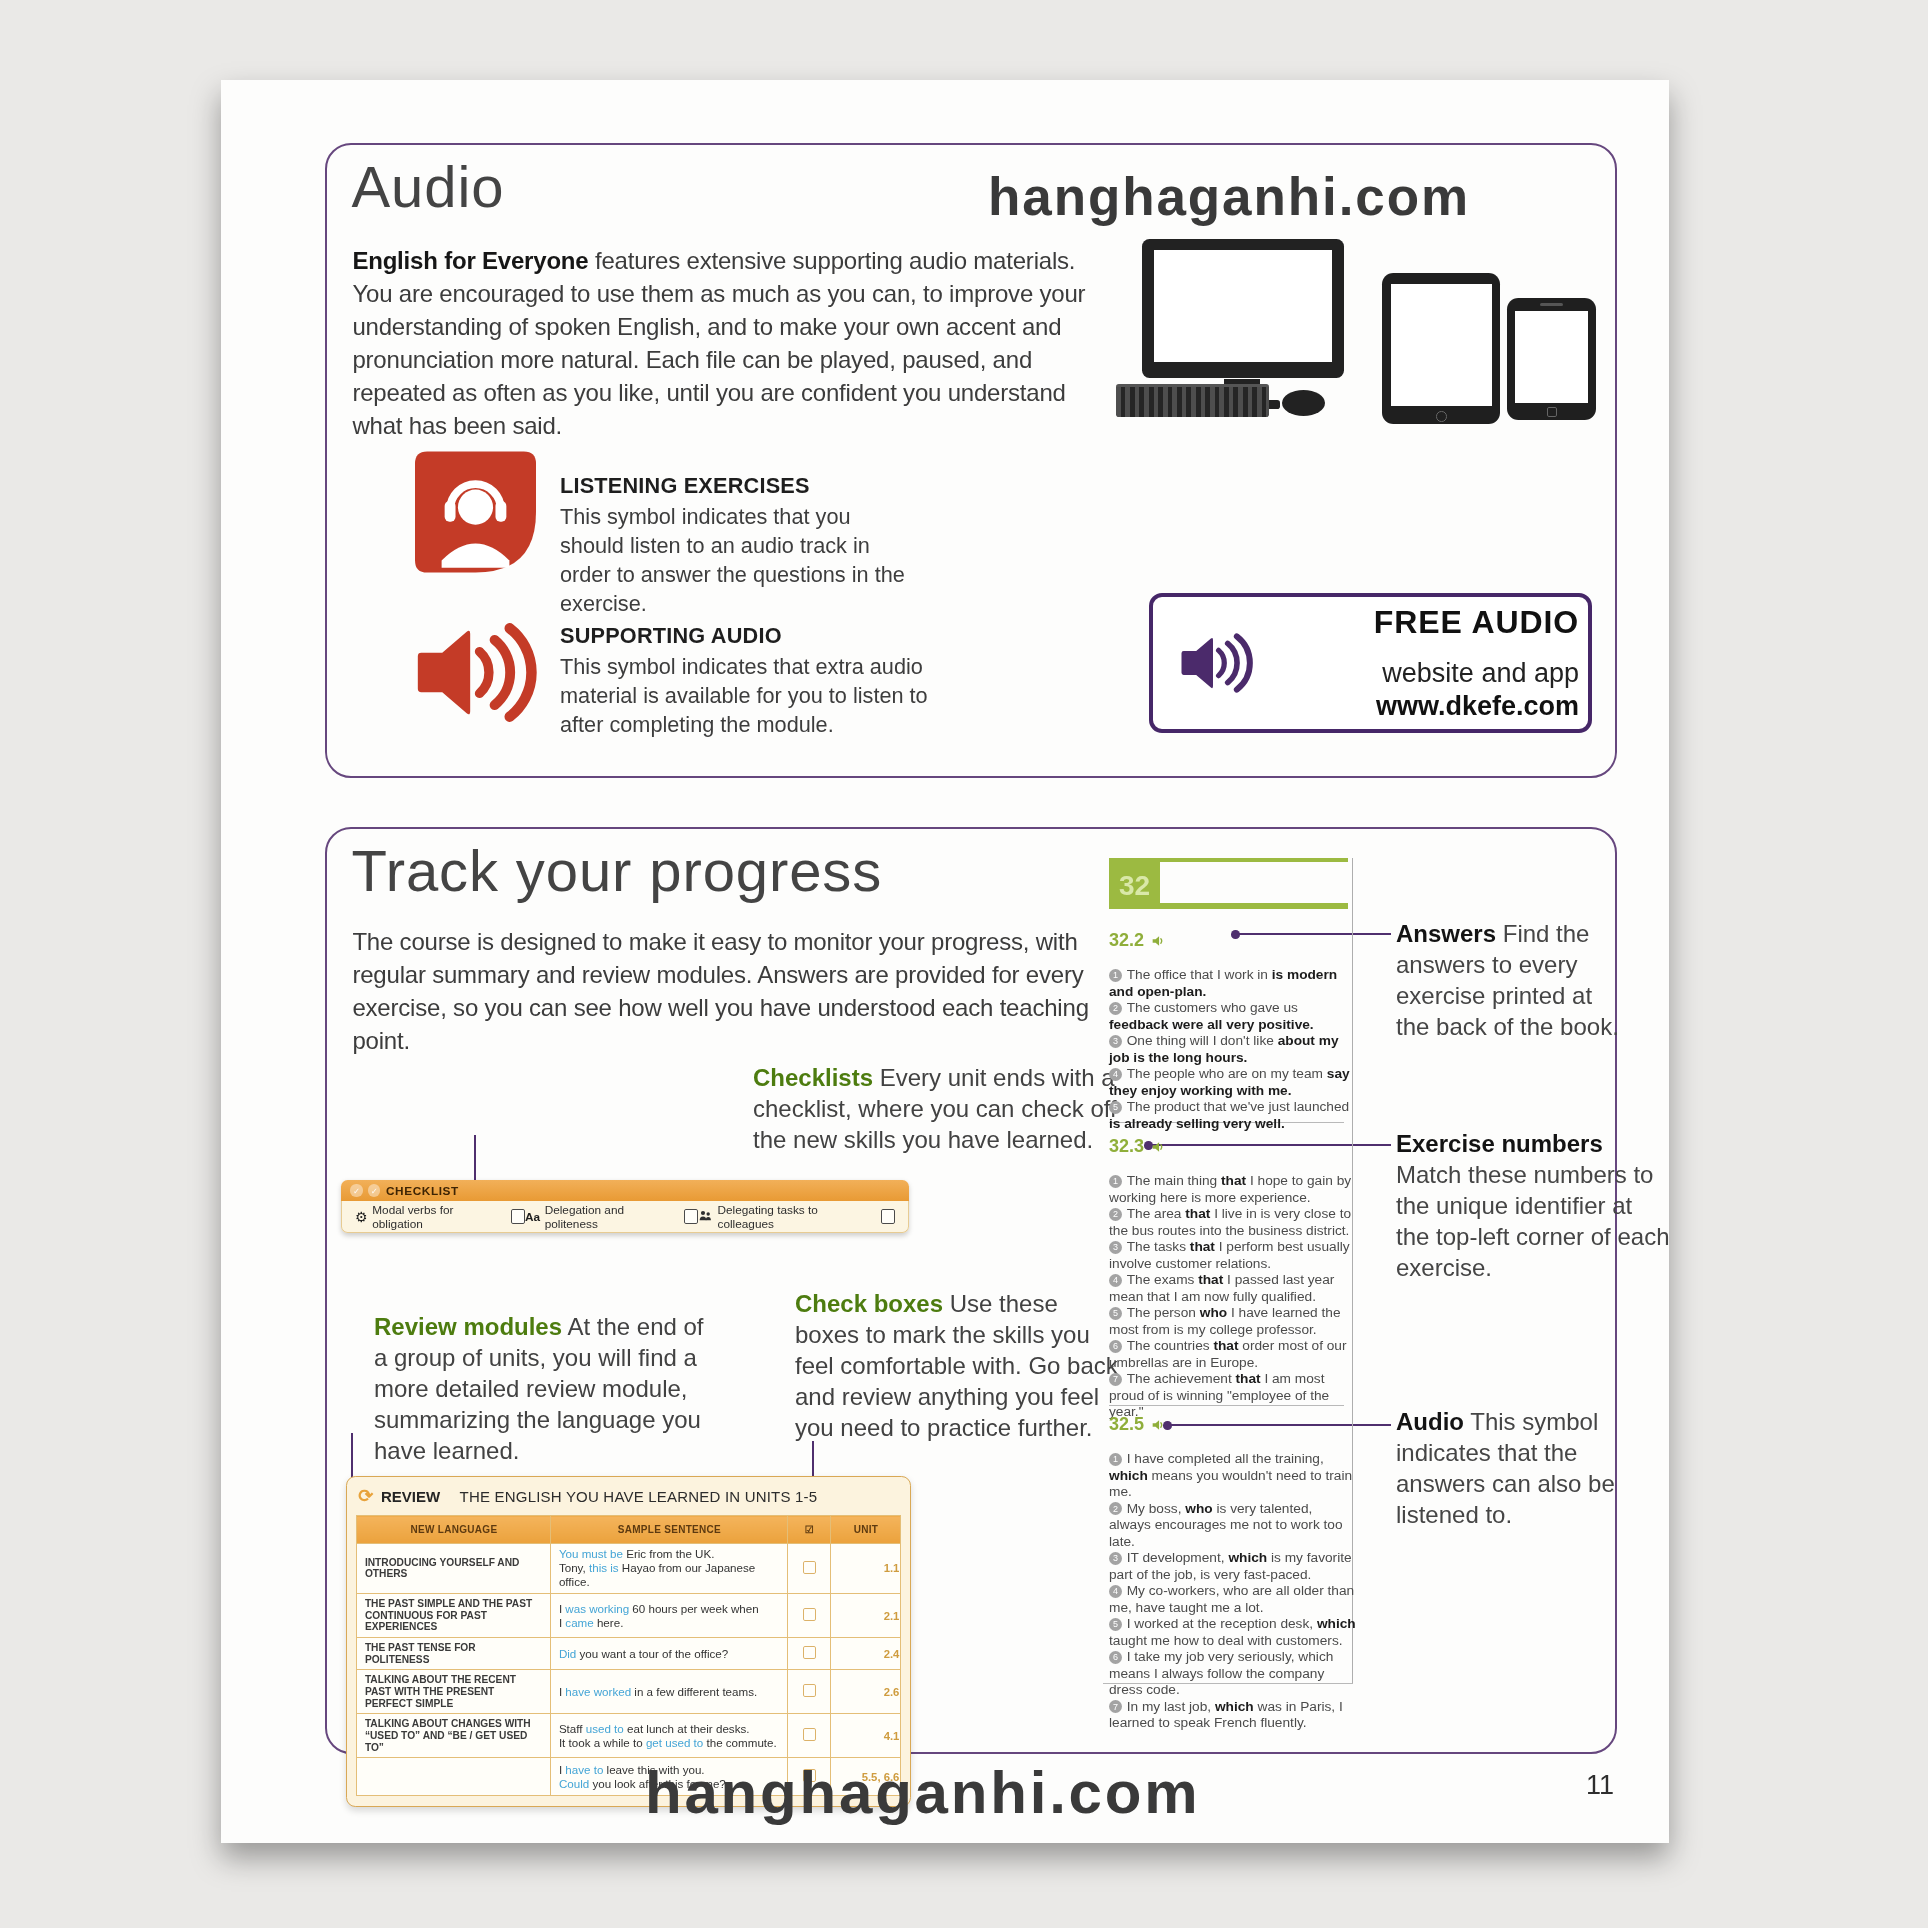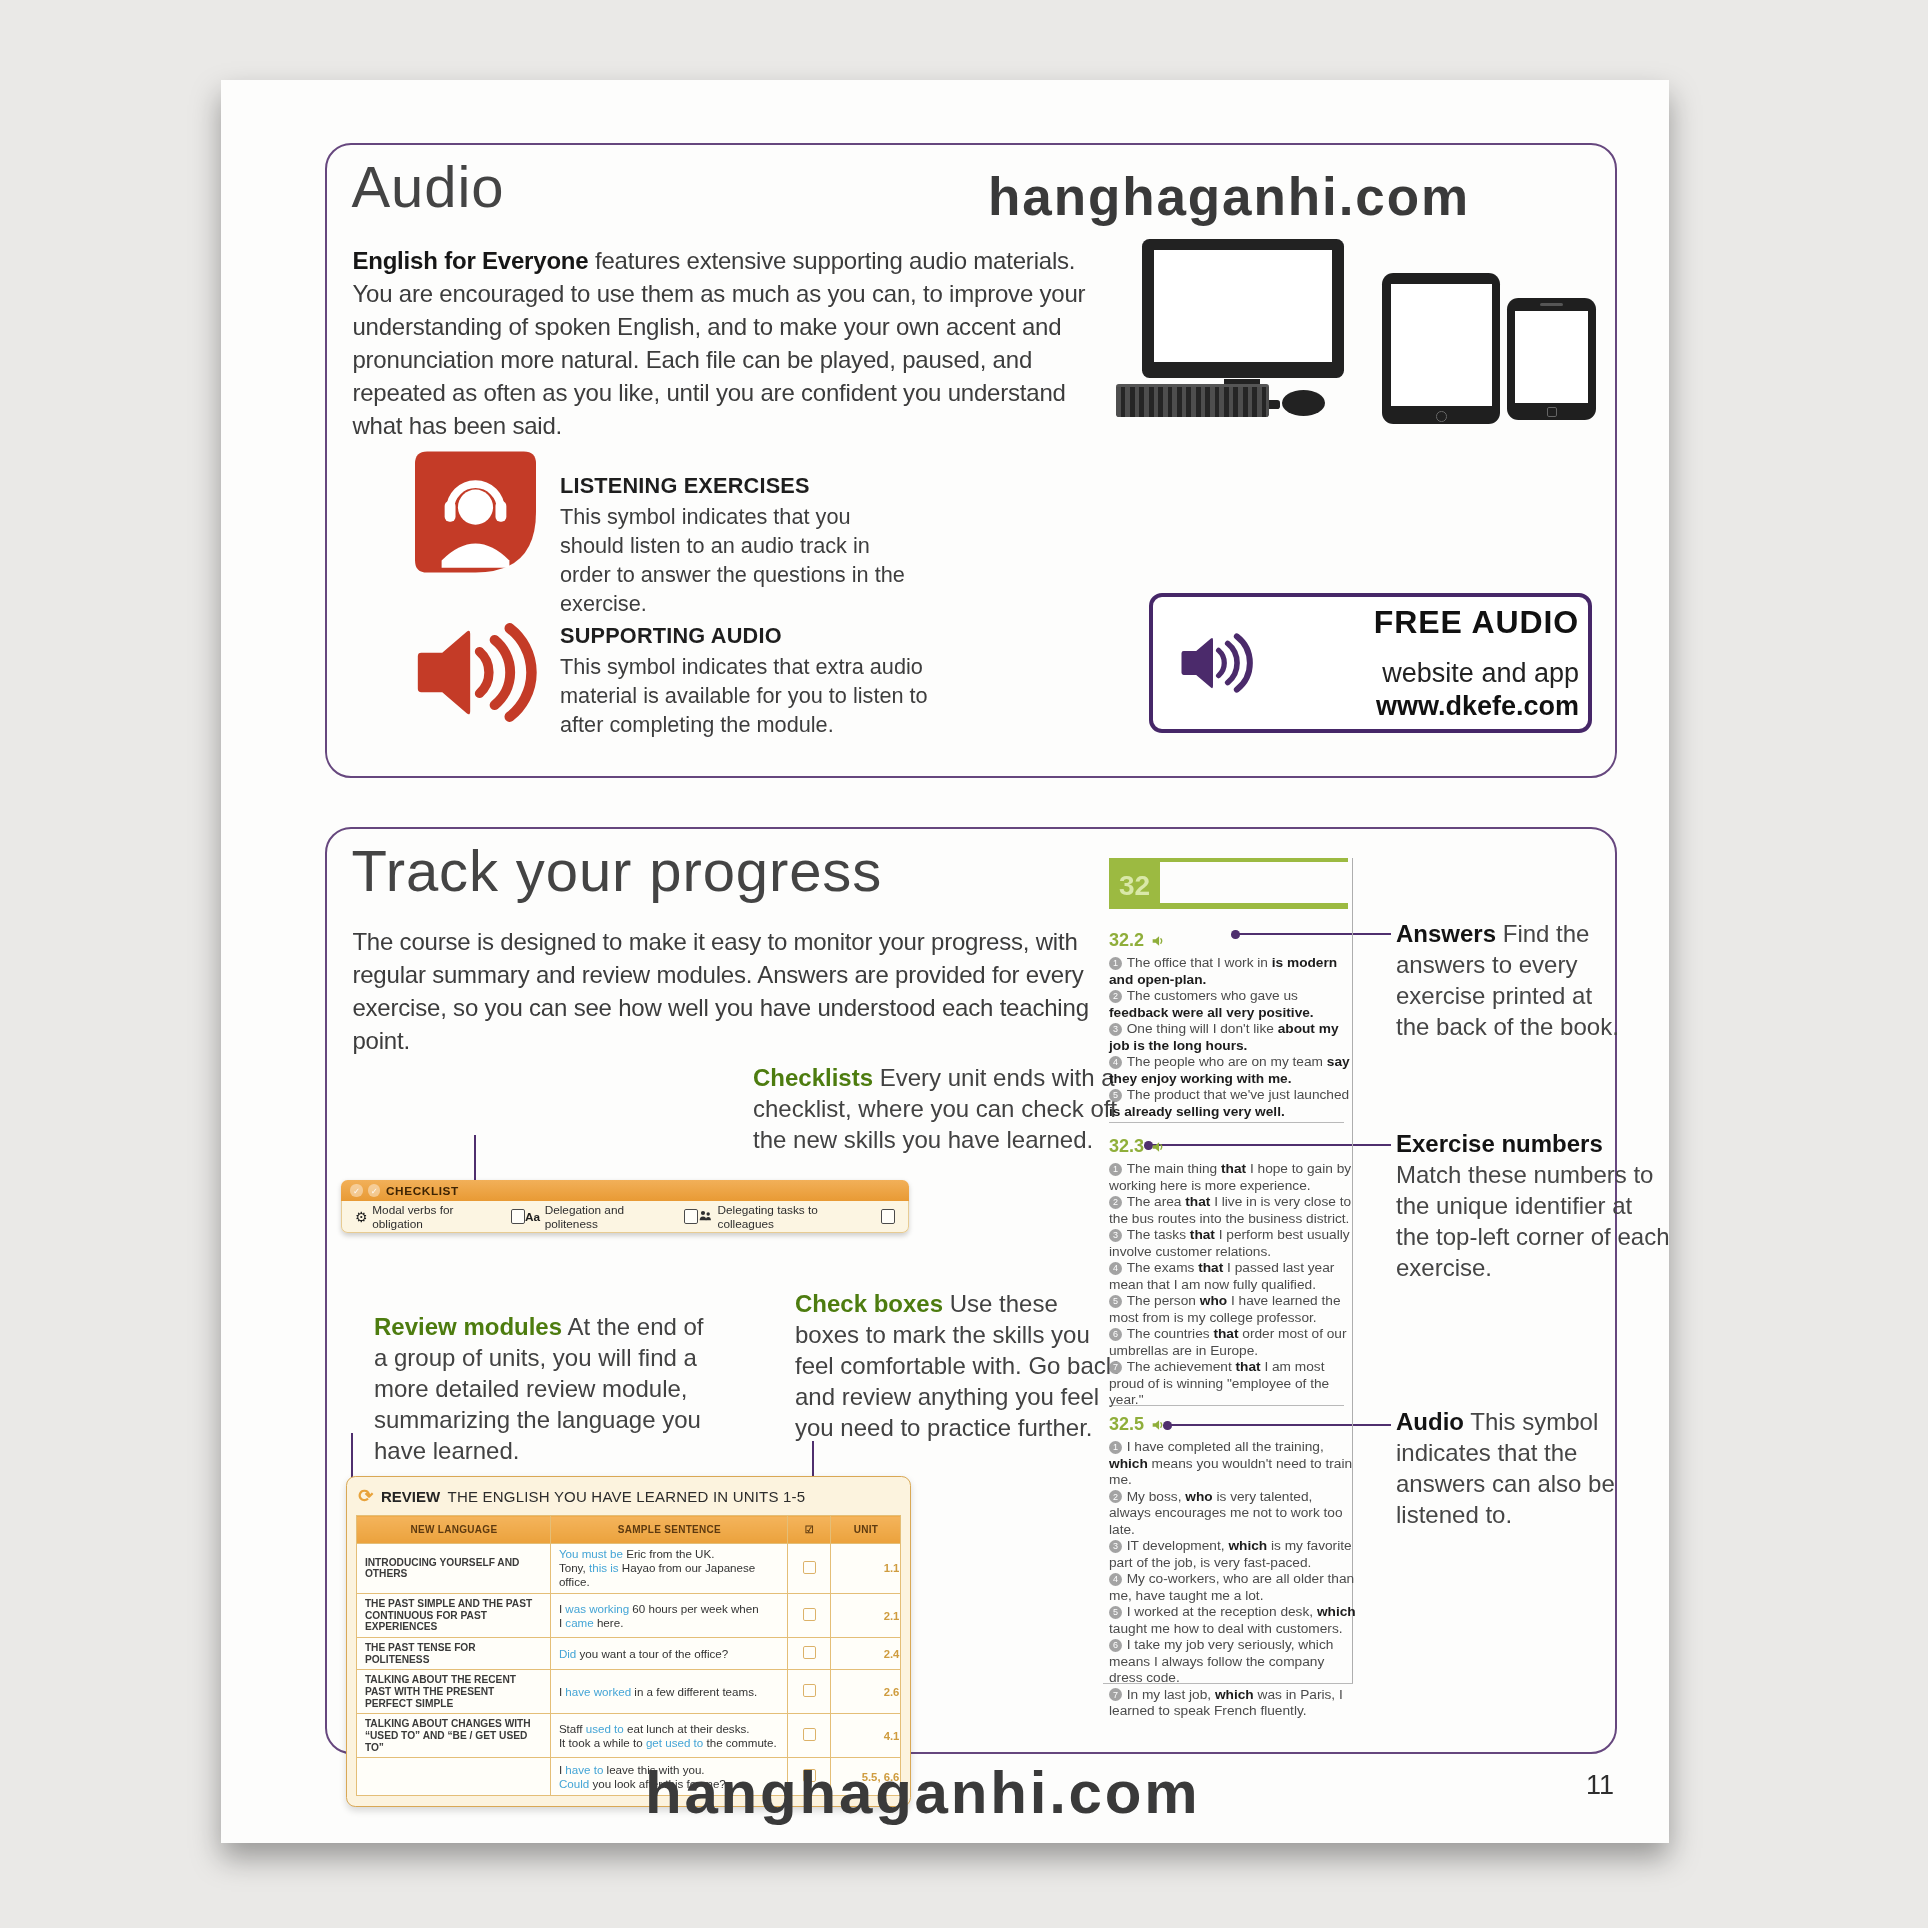--- a/index.html
+++ b/index.html
@@ -40,37 +40,37 @@
   .cl-item{display:flex;align-items:center;gap:4.7px;font-size:11.8px;color:#2e2e2e;}
   .cbx{width:12.2px;height:12.2px;border:1.5px solid #4a4a4a;border-radius:1.9px;background:#fffef9;display:inline-block;}
   .gear{font-size:14px;color:#1f1f1f;line-height:1;}
   .vocab{font-size:11.8px;font-weight:bold;color:#1f1f1f;}
   
   #review-box{left:125px;top:1396px;width:563px;background:#fcf3de;border:1.9px solid #d9a855;
               border-radius:9.4px;box-shadow:0 3.8px 7.5px rgba(0,0,0,0.14);}
   #review-title{height:38px;display:flex;align-items:center;gap:7.5px;padding:0 11.3px;}
   #review-title .rt-ic{color:#e8a33c;font-weight:bold;font-size:18px;}
   #review-title .rt-lead{font-size:15px;font-weight:bold;color:#242424;}
-  #review-title .rt-rest{font-size:15px;color:#2c2c2c;letter-spacing:0.2px;}
+  #review-title .rt-rest{font-size:15px;color:#2c2c2c;letter-spacing:0.2px;margin-left:12px;}
   #review-table{border-collapse:collapse;margin:0 9.4px 9.4px 9.4px;width:544px;table-layout:fixed;}
   #review-table td,#review-table th{border:0.9px solid #e4be77;overflow:hidden;}
   #review-table th{background:linear-gradient(#f4b45c,#eba23c);font-size:10px;color:#5d3a10;
                    font-weight:bold;height:24.5px;letter-spacing:0.3px;}
   td.lang{font-size:10.2px;font-weight:bold;color:#3a3a3a;line-height:11.8px;padding:3.8px 7.5px;
           background:#fffef9;text-transform:uppercase;}
   td.sent{font-size:11.6px;line-height:14px;color:#333;padding:3.8px 7.5px;background:#fffef9;}
   td.chk{text-align:center;background:#fffef9;}
   td.chk .cbx{border-color:#dcb269;width:11.3px;height:11.3px;}
   td.unit{text-align:right;background:#fffef9;font-size:11.3px;font-weight:bold;color:#cf9c3f;}
   .seg-blue{color:#45a5d6;}
   .seg-b{font-weight:bold;color:#1c1c1c;}
   
   .ans-group{position:absolute;left:888px;width:247px;}
   .ans-head{font-size:18px;font-weight:bold;color:#8fae3a;display:flex;align-items:center;gap:6.6px;}
-  .ans-items{margin-top:4px;font-size:13.7px;line-height:16.5px;color:#4b4b4b;}
+  .ans-items{margin-top:16px;font-size:13.7px;line-height:16.5px;color:#4b4b4b;}
   .ans-item{margin:0;}
   .ndot{display:inline-flex;width:13px;height:13px;border-radius:50%;background:#a3a3a3;color:#fff;
         font-size:9px;align-items:center;justify-content:center;margin-right:4.7px;vertical-align:0.9px;}
   .divider{position:absolute;height:1.4px;background:#b9b9b9;}
   .vline-gray{position:absolute;width:1.4px;background:#aeaeae;}
   
   #unit-banner-square{left:888px;top:782px;width:51px;height:47px;background:#9cba41;
       display:flex;align-items:center;justify-content:center;font-size:28px;font-weight:bold;color:#d9e8a8;}
   
   .cline{position:absolute;background:#4f2f6e;}

